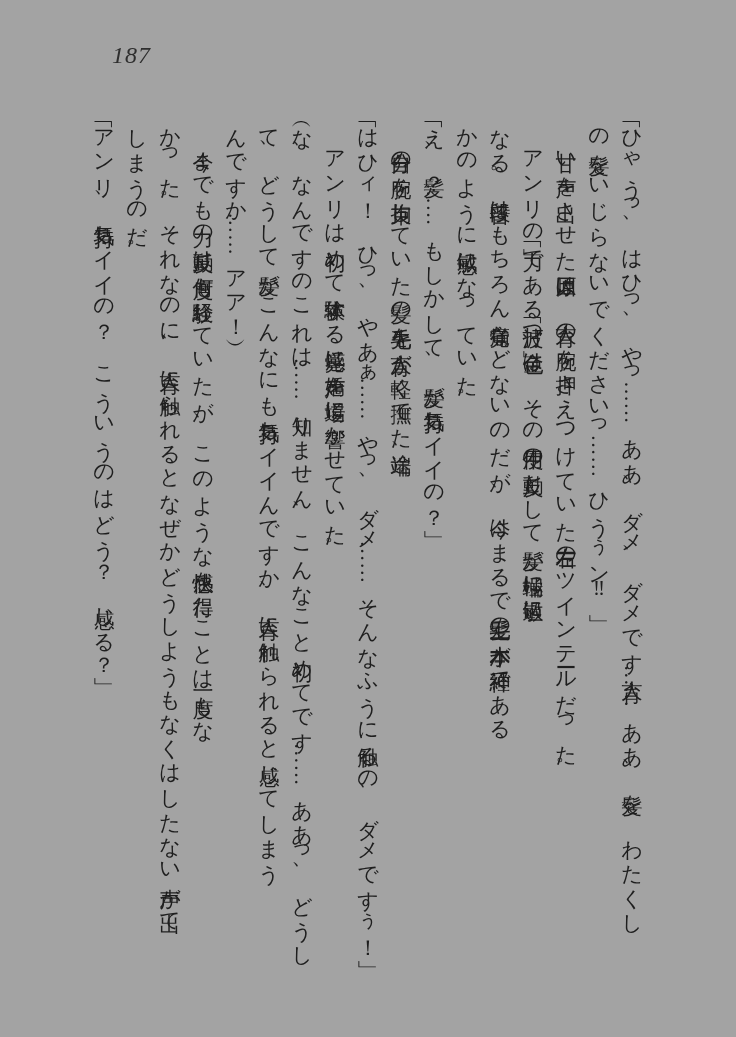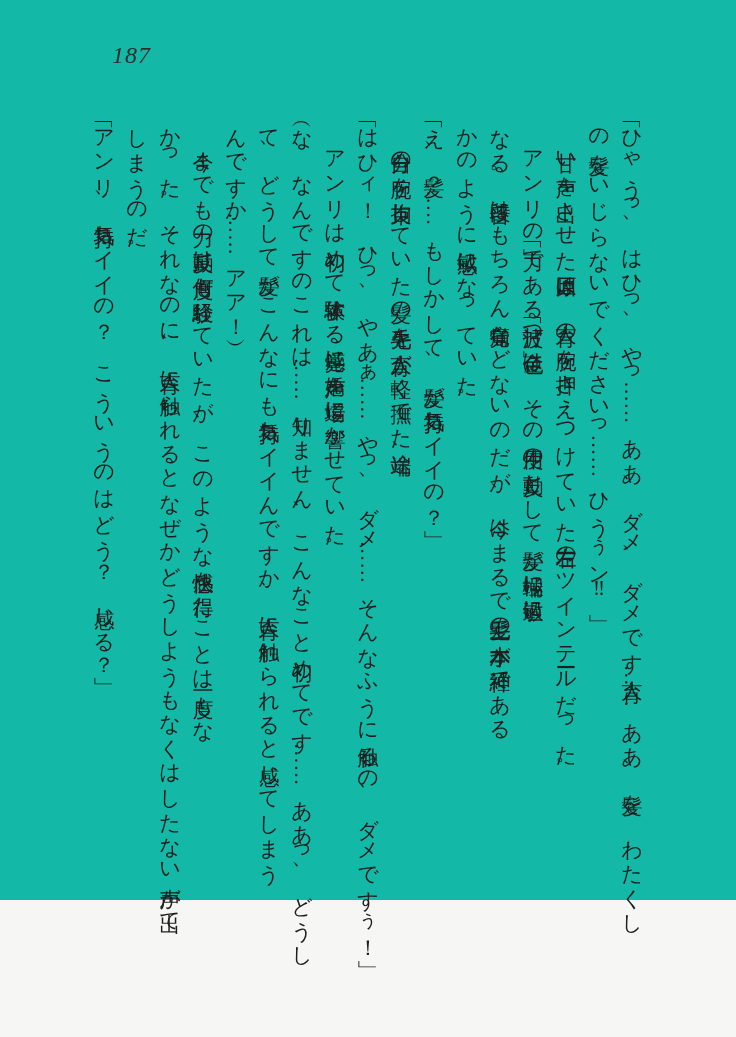--- a/index.html
+++ b/index.html
@@ -9,22 +9,22 @@
   body {
     width: 736px;
     height: 1037px;
     overflow: hidden;
     background: #f6f6f4;
     font-family: "Liberation Serif", serif;
   }
   .page {
     position: relative;
     width: 736px;
-    height: 900px;
-    background: #14b8a6;
+    height: 1037px;
+    background: #a3a3a3;
   }
   .page-number {
     position: absolute;
     left: 112px;
     top: 42px;
     font-family: "Liberation Serif", serif;
     font-style: italic;
     font-size: 24px;
     letter-spacing: 1px;
     color: #2e2e2e;

